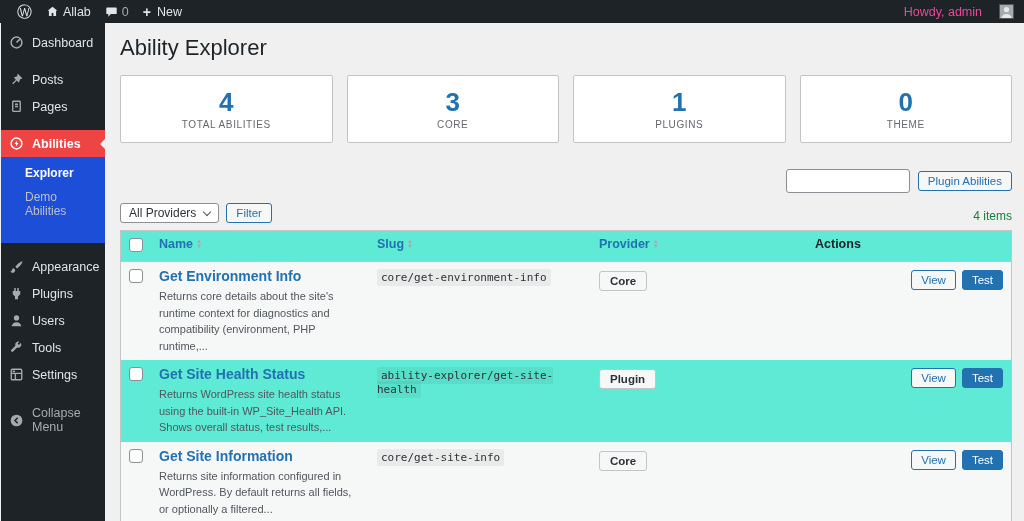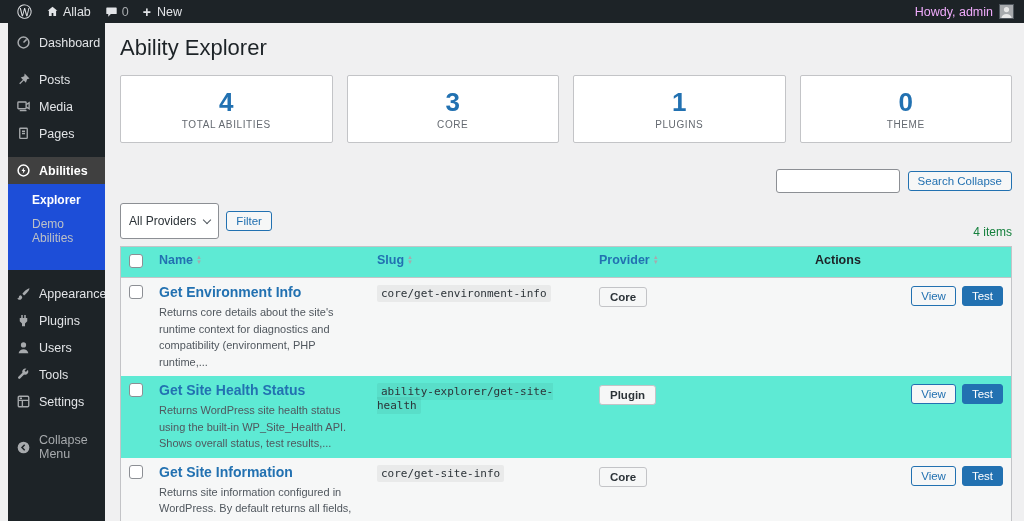--- a/index.html
+++ b/index.html
@@ -5,31 +5,31 @@
   * { margin:0; padding:0; box-sizing:border-box; }
   html,body { width:1024px; height:521px; overflow:hidden;
     font-family:"Liberation Sans","DejaVu Sans",sans-serif; background:#f0f0f1; }
 
   
   .adminbar { position:fixed; top:0; left:0; right:0; height:23px; background:#1d2327;
     display:flex; align-items:center; padding:0 10px; z-index:50; color:#c3c4c7; font-size:12.5px; }
   .ab-item { display:flex; align-items:center; gap:4px; padding:0 7px; height:100%; cursor:pointer; color:#e2e4e7; }
   .ab-item svg, .adminbar svg { display:block; }
   .ab-count { color:#a7aaad; }
-  .ab-right { margin-left:auto; display:flex; align-items:center; gap:6px; color:#f0abfc; }
+  .ab-right { margin-left:auto; display:flex; align-items:center; gap:17px; color:#ec4899; }
   .avatar { width:15px; height:15px; background:#a7aaad; border:1px solid #50575e; display:flex; align-items:flex-end; justify-content:center; overflow:hidden; }
   .wp-logo { font-size:15px; line-height:1; color:#e2e4e7; }
   .plus { font-size:14px; font-weight:700; line-height:1; margin-right:2px; }
 
   
-  .sidebar { position:fixed; top:23px; left:8px; bottom:0; width:105px; background:#1d2327;
+  .sidebar { position:fixed; top:23px; left:1px; bottom:0; width:105px; background:#1d2327;
     color:#e2e4e7; font-size:12.5px; padding-top:6px; }
   .menu-item { display:flex; align-items:center; gap:8px; padding:6px 8px; cursor:pointer; position:relative; color:#e2e4e7; }
   .menu-item .mi-icon { width:15px; height:15px; color:#a7aaad; flex:0 0 15px; }
-  .menu-item.active { background:#404040; color:#fff; font-weight:600; }
+  .menu-item.active { background:#ef4444; color:#fff; font-weight:600; }
   .menu-item.active .mi-icon { color:#fff; }
   .menu-item.active::after { content:""; position:absolute; right:0; top:50%; margin-top:-6px;
     border:6px solid transparent; border-right-color:#f0f0f1; }
   .menu-gap { height:10px; }
   .submenu { background:#1d4ed8; padding:4px 0 20px; }
   .submenu-item { padding:5px 8px 5px 24px; color:#bdc1c6; cursor:pointer; font-size:12px; }
   .submenu-item.current { color:#fff; font-weight:700; }
   .collapse { color:#a7aaad; margin-top:2px; }
 
   
@@ -46,21 +46,21 @@
   .search-row { display:flex; justify-content:flex-end; align-items:center; gap:8px; margin-top:26px; }
   .search-input { width:124px; height:24px; border:1px solid #8c8f94; border-radius:3px; background:#fff;
     font-size:12px; padding:0 6px; }
   .btn-outline { background:#f6f7f7; border:1px solid #2271b1; color:#2271b1; border-radius:3px;
     font-size:11.5px; padding:3px 9px; cursor:pointer; font-family:inherit; }
   .btn-solid { background:#2271b1; border:1px solid #2271b1; color:#fff; border-radius:3px;
     font-size:11.5px; padding:3px 9px; cursor:pointer; font-family:inherit; }
 
   .filter-row { display:flex; align-items:flex-end; margin-top:10px; }
   .filter-left { display:flex; align-items:center; gap:7px; }
-  .select { background:#fff; border:1px solid #8c8f94; border-radius:3px; height:36px;
+  .select { background:#fff; border:1px solid #8c8f94; border-radius:3px; height:20px;
     display:flex; align-items:center; gap:8px; padding:0 8px; font-size:12px; color:#2c3338; cursor:pointer; }
   .chev { width:6px; height:6px; border-right:1.6px solid #50575e; border-bottom:1.6px solid #50575e;
     transform:rotate(45deg); margin-top:-3px; }
   .items-count { margin-left:auto; font-size:12px; color:#15803d; }
 
   
   .table { margin-top:7px; background:#5eead4; border:1px solid #c3c4c7; }
   .trow { display:grid; grid-template-columns:30px 218px 222px 216px 1fr; align-items:start; }
   .thead, .tfoot { font-weight:700; }
   .thead { border-bottom:1px solid #c3c4c7; }
@@ -127,27 +127,20 @@
   </div>
   <div class="menu-gap"></div>
   <div class="menu-item">
     <svg class="mi-icon" viewBox="0 0 20 20" fill="currentColor">
         <path d="M11.5 2 18 8.5l-3.2 1.1-1.6 4.6-2.8-2.8-4.9 4.9-1.2-1.2 4.9-4.9-2.8-2.8 4.6-1.6z"></path>
       </svg>
     <span>Posts</span>
   </div>
   <div class="menu-item">
     <svg class="mi-icon" viewBox="0 0 20 20" fill="none" stroke="currentColor" stroke-width="1.8">
-        <rect x="2.5" y="4" width="11" height="9" rx="1"></rect>
-        <path d="M13.5 7.5 17.5 5v8l-4-2.5M5 15.5h9"></path>
-      </svg>
-    <span>Media</span>
-  </div>
-  <div class="menu-item">
-    <svg class="mi-icon" viewBox="0 0 20 20" fill="none" stroke="currentColor" stroke-width="1.8">
         <rect x="5" y="3" width="10" height="13.5" rx="1"></rect>
         <path d="M8 7h4M8 10h4"></path>
       </svg>
     <span>Pages</span>
   </div>
   <div class="menu-gap"></div>
   <div class="menu-item active">
     <svg class="mi-icon" viewBox="0 0 20 20">
         <circle cx="10" cy="10" r="7.2" fill="none" stroke="currentColor" stroke-width="2"></circle>
         <path d="M11 5.8 7.4 10.6h2.2L9 14.2l3.6-4.8h-2.2z" fill="currentColor"></path>
@@ -223,21 +216,21 @@
       <div class="lbl">Plugins</div>
     </div>
     <div class="card">
       <div class="num">0</div>
       <div class="lbl">Theme</div>
     </div>
   </div>
 
   <div class="search-row">
     <input class="search-input" type="text" placeholder="" style="">
-    <button class="btn-outline">Search Collapse</button>
+    <button class="btn-outline">Plugin Abilities</button>
   </div>
 
   <div class="filter-row">
     <div class="filter-left">
       <div class="select">
         <span>All Providers</span>
         <span class="chev"></span>
       </div>
       <button class="btn-outline">Filter</button>
     </div>

